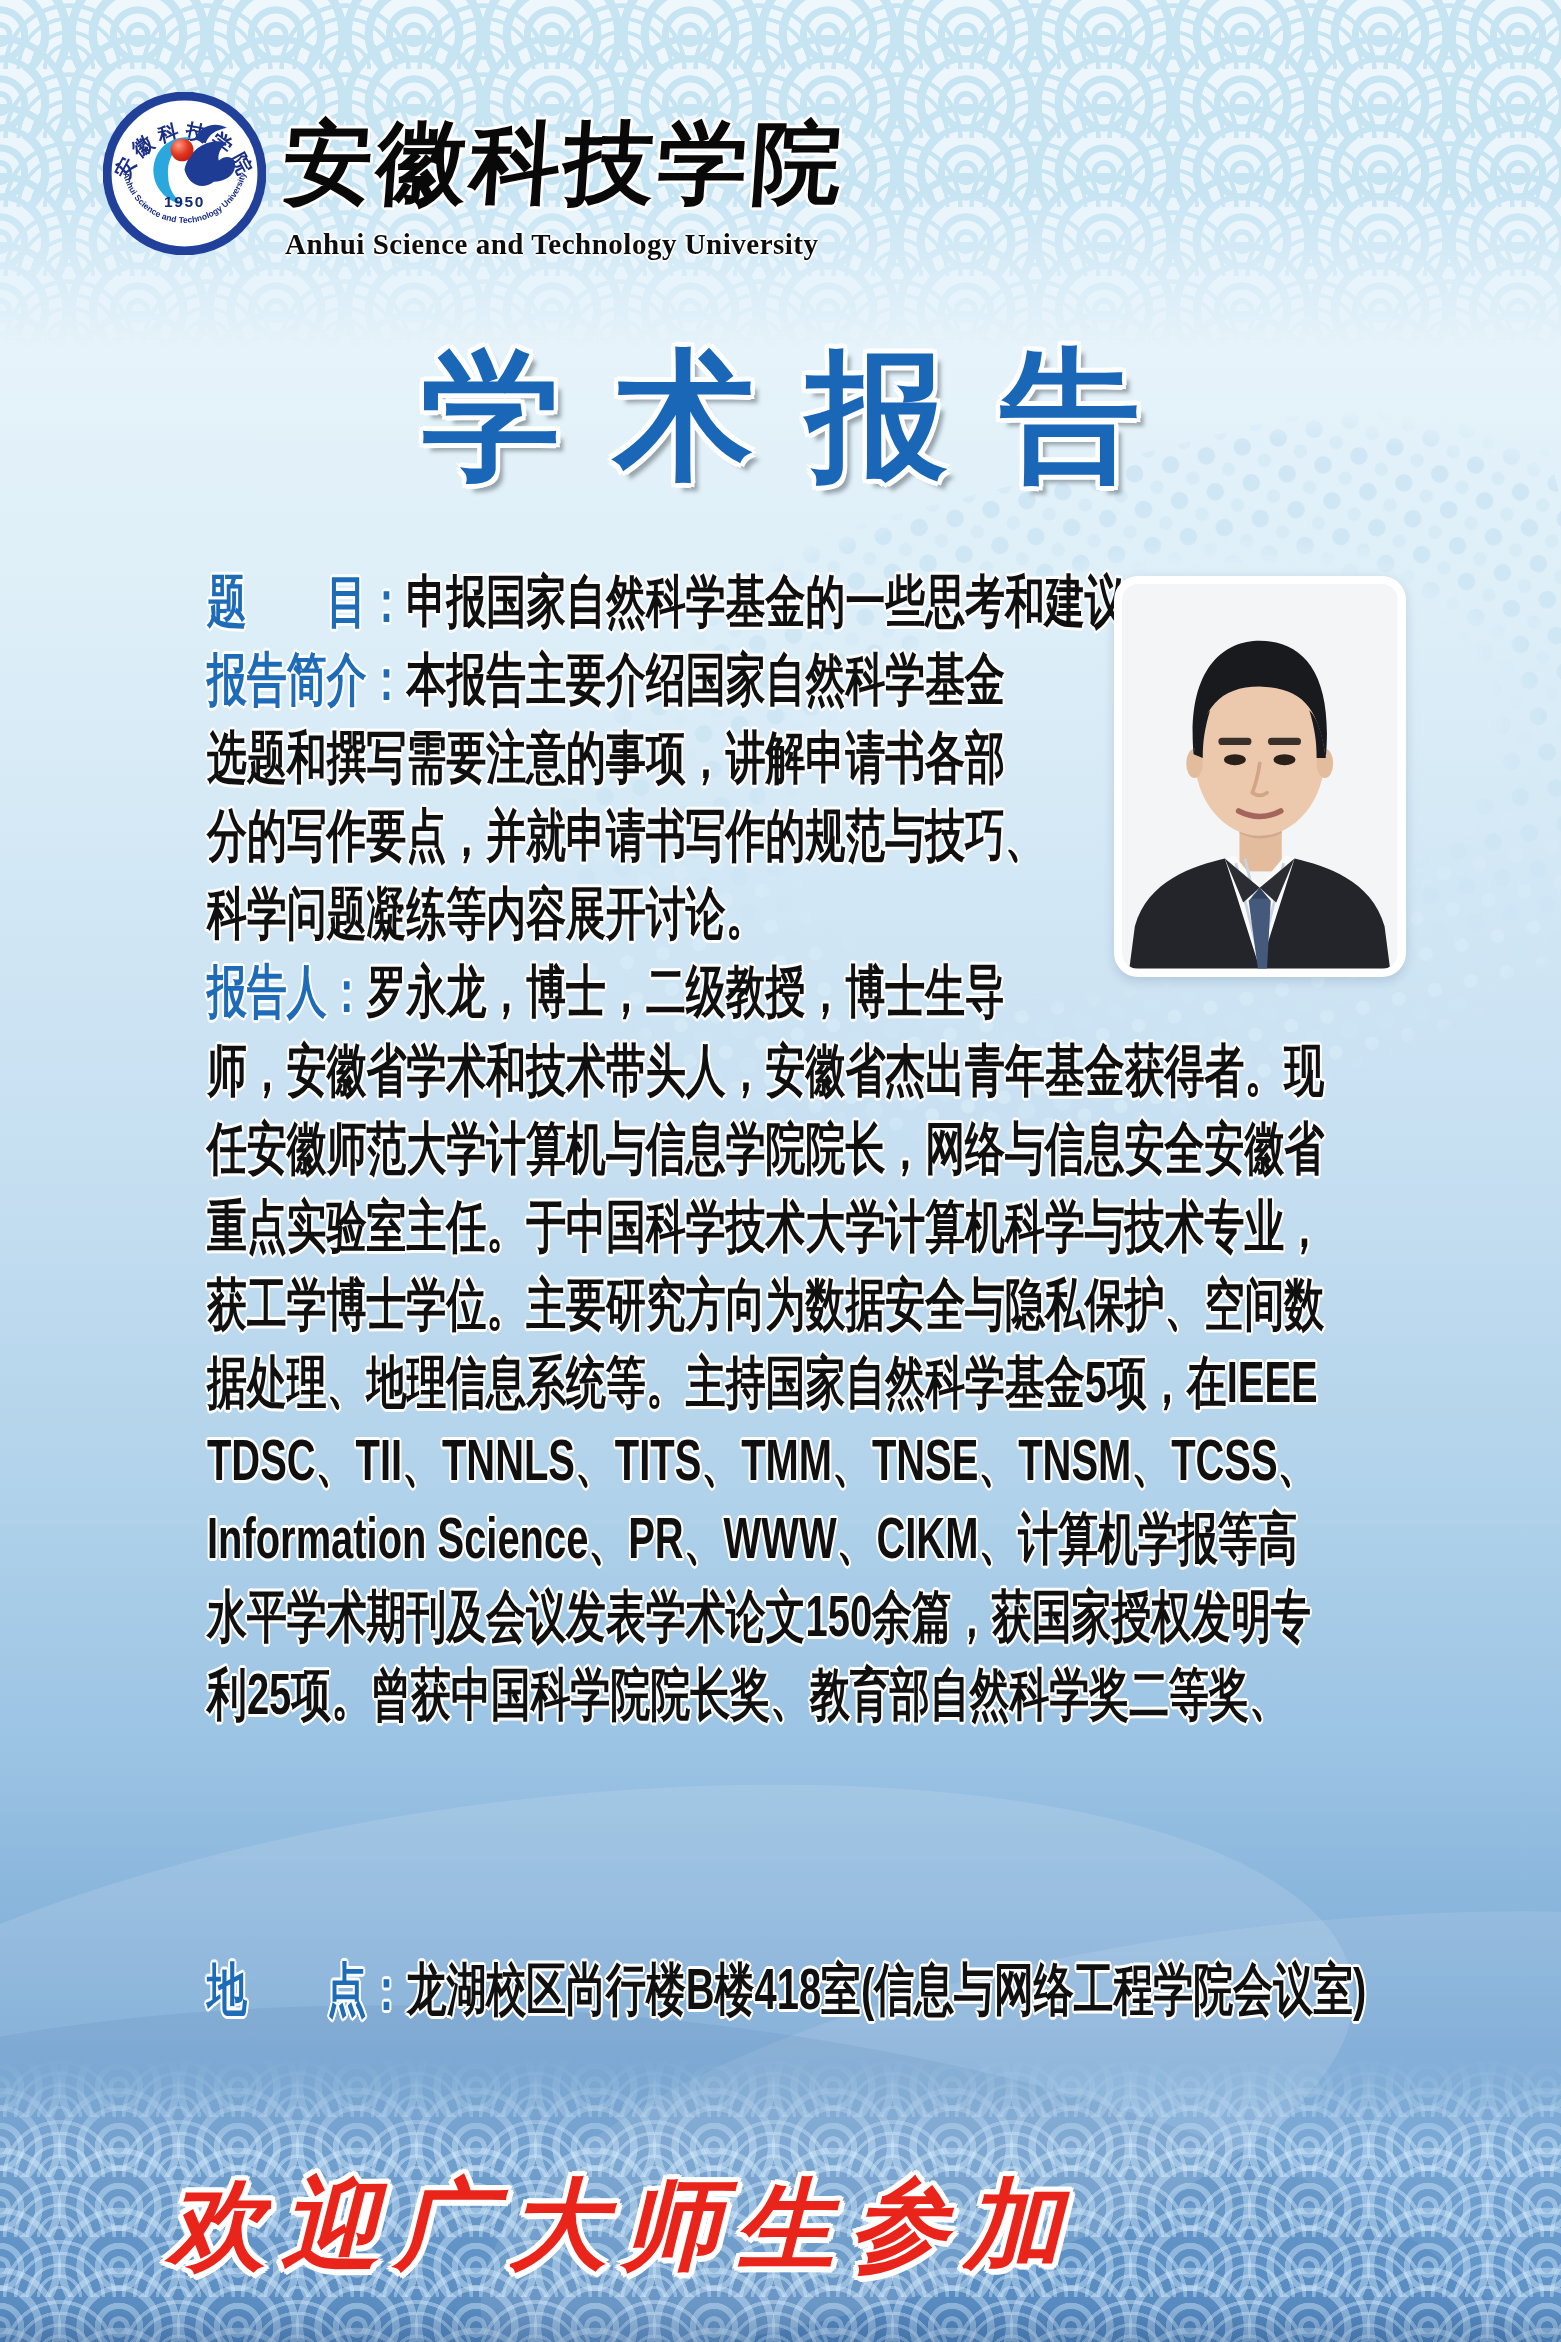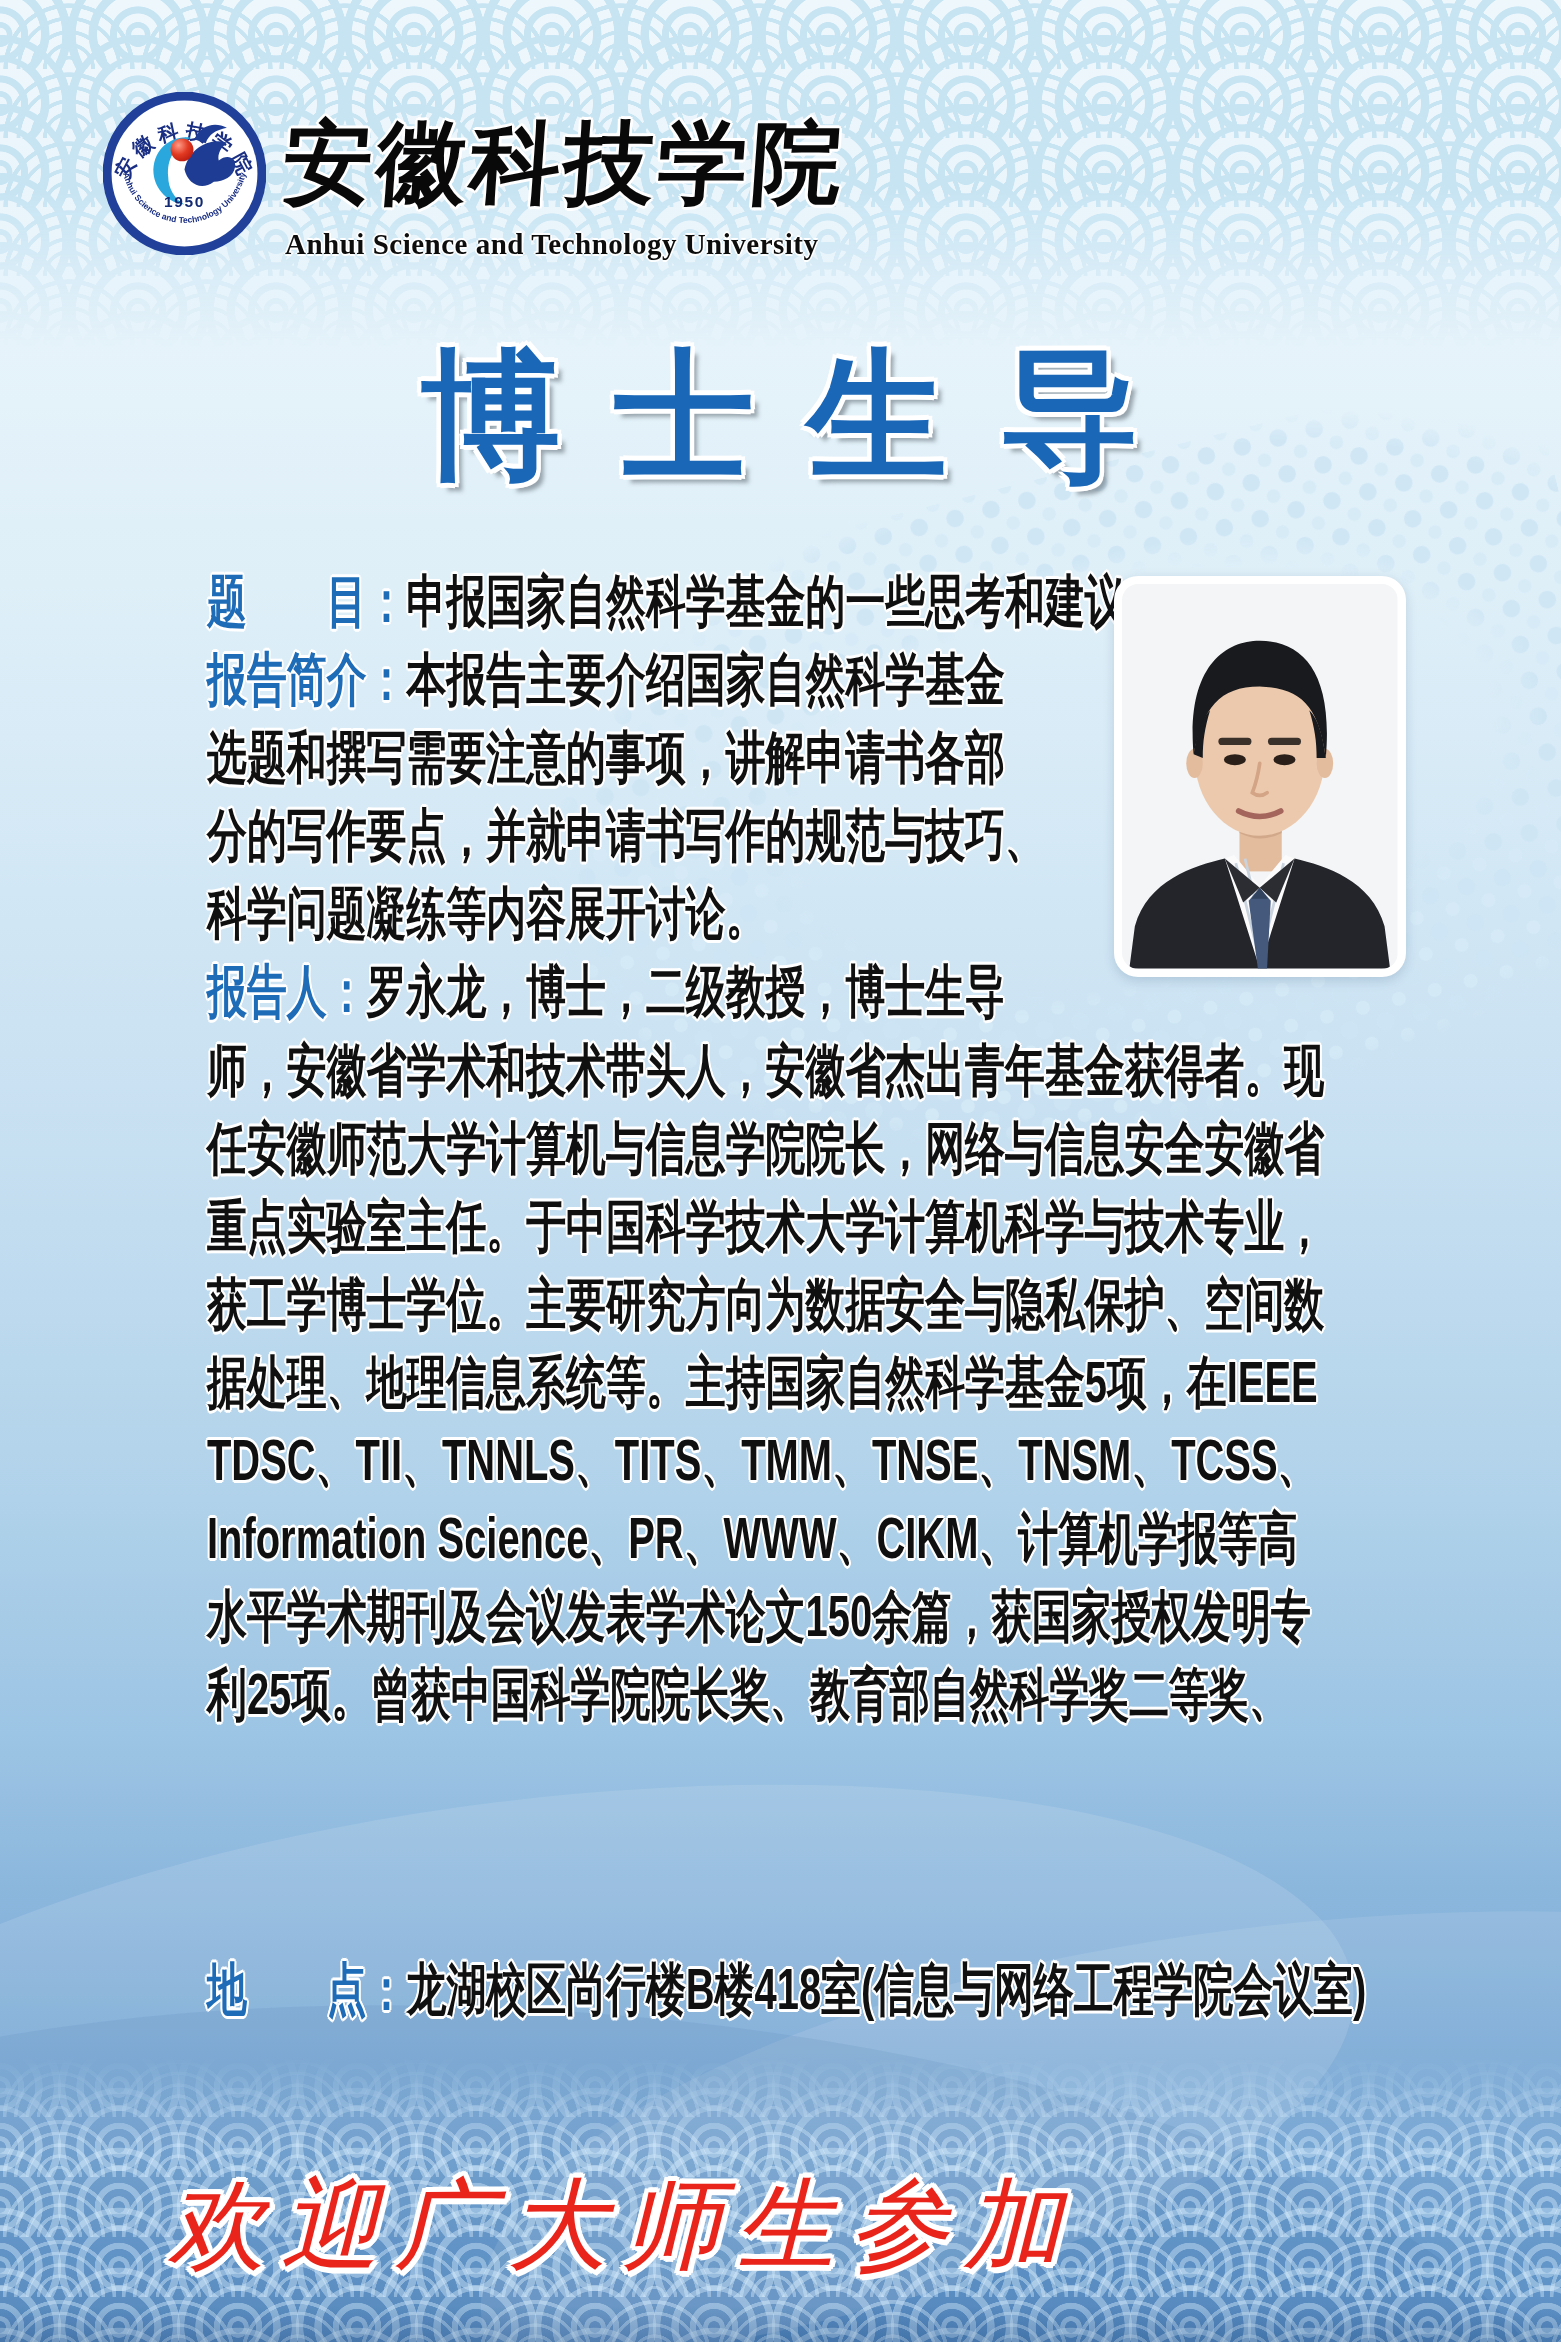--- a/index.html
+++ b/index.html
@@ -92,21 +92,21 @@
   .photo{
     position:absolute; left:1114px; top:576px; width:292px; height:401px;
     background:#fff; border-radius:24px; padding:8.3px; box-sizing:border-box;
     box-shadow:0 3.7px 11px rgba(40,70,110,.18);
   }
   .photo svg{width:100%; height:100%; border-radius:16.5px; display:block;}
   
   .welcome{
     position:absolute; left:0; top:2160px; width:1244px; text-align:center;
     font-family:"DejaVu Serif","Liberation Serif",serif; font-style:italic;
-    font-size:99px; font-weight:normal; color:#e8241b; letter-spacing:14.7px; white-space:nowrap;
+    font-size:99px; font-weight:bold; color:#e8241b; letter-spacing:14.7px; white-space:nowrap;
     text-shadow:
       -4.6px 0 0 #fff,4.6px 0 0 #fff,0 -4.6px 0 #fff,0 4.6px 0 #fff,
       -3.7px -3.7px 0 #fff,3.7px -3.7px 0 #fff,-3.7px 3.7px 0 #fff,3.7px 3.7px 0 #fff,
       -5.5px 1.8px 0 #fff,5.5px 1.8px 0 #fff,1.8px 5.5px 0 #fff,1.8px -5.5px 0 #fff;
   }
 </style>
 </head>
 <body>
 
 <div class="poster">
@@ -141,21 +141,21 @@
       <path d="M 62,100 C 60,70 85,52 108,56 C 88,66 78,82 80,104 C 80,118 88,132 100,138 C 80,136 64,120 62,100 Z" fill="#2aa7dd"></path>
       <path d="M 112,58 C 120,40 138,36 152,44 C 138,47 130,52 126,63 Z" fill="#1e3c94"></path>
       <path d="M 100,95 C 105,70 130,55 152,62 C 145,68 140,76 142,84 C 152,76 164,80 162,92 C 160,104 148,110 136,110 C 120,122 104,112 100,95 Z" fill="#1e3c94"></path>
       <circle cx="97" cy="71" r="14" fill="url(#rg)"></circle>
       <text x="100" y="141" text-anchor="middle" font-family="Liberation Sans, sans-serif" font-size="19" font-weight="bold" fill="#132a73" letter-spacing="2">1950</text>
     </svg>
   </div>
   <div class="univ-cn">安徽科技学院</div>
   <div class="univ-en">Anhui Science and Technology University</div>
 
-  <div class="main-title">博士生导</div>
+  <div class="main-title">学术报告</div>
 
   <div class="bline" style="top:571px"><span class="cz ow"><span class="lbl">题　　目：</span><span class="txt">申报国家自然科学基金的一些思考和建议</span></span></div>
   <div class="bline" style="top:649px"><span class="cz ow"><span class="lbl">报告简介：</span><span class="txt">本报告主要介绍国家自然科学基金</span></span></div>
   <div class="bline" style="top:727px"><span class="cz ow"><span class="txt">选题和撰写需要注意的事项，讲解申请书各部</span></span></div>
   <div class="bline" style="top:805px"><span class="cz ow"><span class="txt">分的写作要点，并就申请书写作的规范与技巧、</span></span></div>
   <div class="bline" style="top:961px"><span class="cz ow"><span class="lbl">报告人：</span><span class="txt">罗永龙，博士，二级教授，博士生导</span></span></div>
   <div class="bline" style="top:883px"><span class="cz ow"><span class="txt">科学问题凝练等内容展开讨论。</span></span></div>
   <div class="bline" style="top:1040px"><span class="cz ow"><span class="txt">师，安徽省学术和技术带头人，安徽省杰出青年基金获得者。现</span></span></div>
   <div class="bline" style="top:1118px"><span class="cz ow"><span class="txt">任安徽师范大学计算机与信息学院院长，网络与信息安全安徽省</span></span></div>
   <div class="bline" style="top:1196px"><span class="cz ow"><span class="txt">重点实验室主任。于中国科学技术大学计算机科学与技术专业，</span></span></div>

